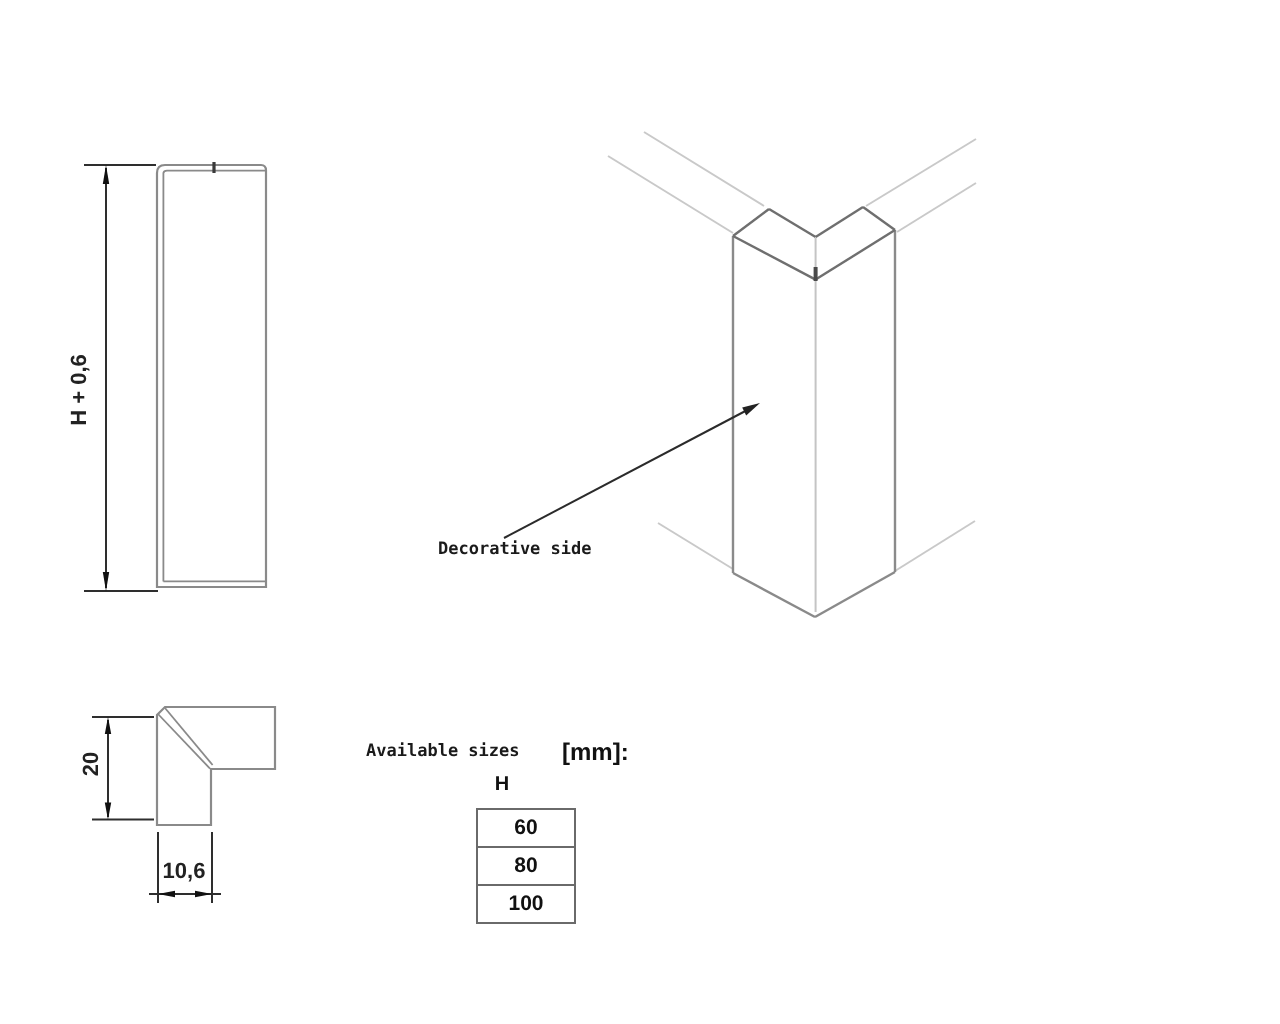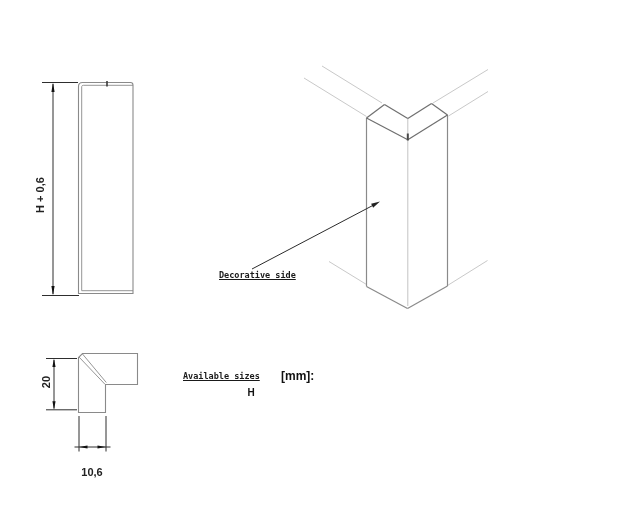--- a/index.html
+++ b/index.html
@@ -21,21 +21,20 @@
   }
   .rot{transform:translate(-50%,-50%) rotate(-90deg);}
   .ctr{transform:translateX(-50%);}
   .mono-label{
     position:absolute;
     font-family:"DejaVu Sans Mono", monospace;
     font-weight:700;
     font-size:8.5px;
     color:#1a1a1a;
     white-space:nowrap;
-    text-decoration:underline;
   }
   .unit-label{
     position:absolute;
     font-family:"Liberation Sans", sans-serif;
     font-weight:700;
     font-size:12px;
     color:#111111;
     white-space:nowrap;
   }
   .col-header{
@@ -139,24 +138,29 @@
         <line x1="252" y1="269" x2="376.5" y2="203.5" stroke="#2b2b2b" stroke-width="1"></line>
         <polygon fill="#222222" points="380,201.5 373.1,207.7 371.1,203.7"></polygon>
       </g>
     </g>
   </svg>
 
   <div class="dim-label rot" style="left:40px;top:195px;">H + 0,6</div>
 
   <div class="dim-label rot" style="left:46px;top:382px;">20</div>
 
-  <div class="dim-label ctr" style="left:92px;top:430px;margin-top:36px;">10,6</div>
+  <div class="dim-label ctr" style="left:92px;top:430px;">10,6</div>
 
   <div class="mono-label" style="left:219px;top:270px;">Decorative side</div>
 
   <div class="mono-label" style="left:183px;top:371px;">Available sizes</div>
 
   <div class="unit-label" style="left:281px;top:369px;">[mm]:</div>
 
   <div class="col-header ctr" style="left:251px;top:387px;">H</div>
 
+  <div id="sizes-table">
+    <div class="size-row">60</div>
+    <div class="size-row">80</div>
+    <div class="size-row">100</div>
+  </div>
 
 </div>
 
 </body></html>

